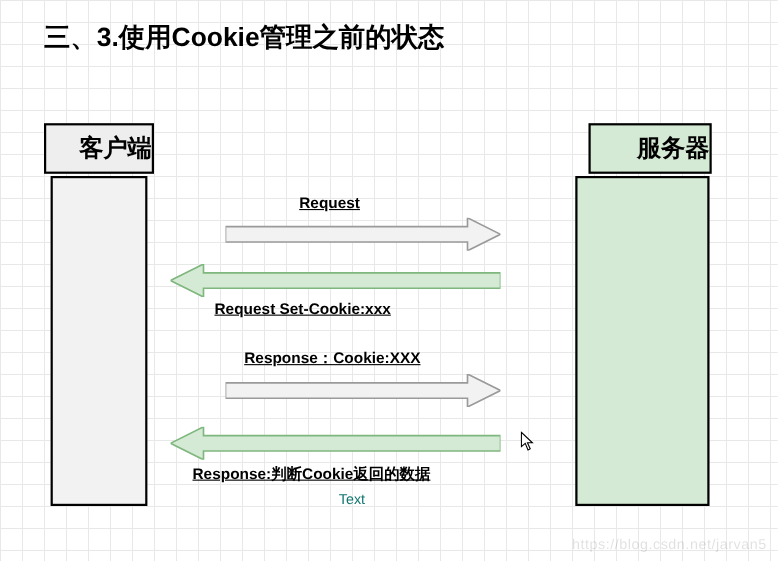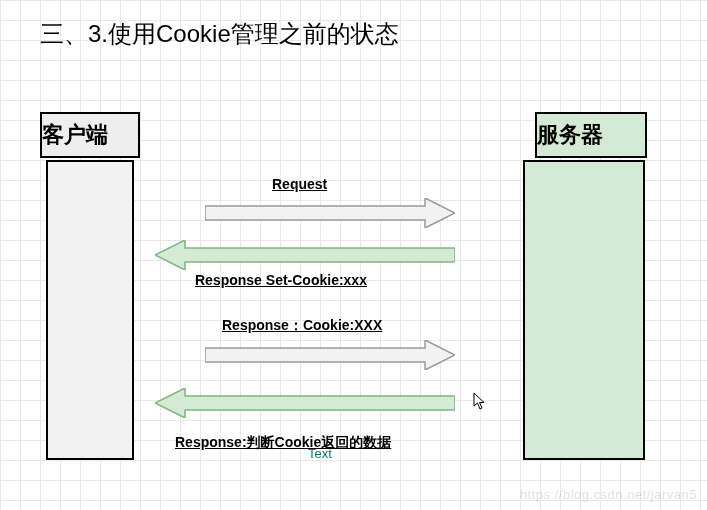--- a/index.html
+++ b/index.html
@@ -13,29 +13,29 @@
       linear-gradient(to right, #e8e8e8 1px, transparent 1px),
       linear-gradient(to bottom, #e8e8e8 1px, transparent 1px);
     background-size: 20px 20px;
     overflow: hidden;
   }
   .title {
     position: absolute;
     left: 40px;
     top: 18px;
     font-size: 24px;
-    font-weight: normal;
+    font-weight: bold;
     color: #000;
   }
   .box {
     position: absolute;
     border: 2px solid #000;
     display: flex;
     align-items: center;
-    justify-content: flex-start;
+    justify-content: flex-end;
     font-weight: bold;
     font-size: 22px;
   }
   .client-label {
     left: 40px; top: 112px; width: 100px; height: 46px;
     background: #eeeeee;
   }
   .server-label {
     left: 535px; top: 112px; width: 112px; height: 46px;
     background: #d5ead4;
@@ -102,35 +102,35 @@
   <svg width="250" height="30">
     <polygon points="0,8 220,8 220,0 250,15 220,30 220,22 0,22" fill="#f2f2f2" stroke="#9a9a9a" stroke-width="1.5"></polygon>
   </svg>
 </div>
 
 <div class="arrow" style="left:155px; top:240px;">
   <svg width="300" height="30">
     <polygon points="300,8 30,8 30,0 0,15 30,30 30,22 300,22" fill="#d5ead4" stroke="#7fb77e" stroke-width="1.5"></polygon>
   </svg>
 </div>
-<div class="lbl" style="left:195px; top:272px;">Response Set-Cookie:xxx</div>
+<div class="lbl" style="left:195px; top:272px;">Request Set-Cookie:xxx</div>
 
 <div class="lbl" style="left:222px; top:317px;">Response：Cookie:XXX</div>
 <div class="arrow" style="left:205px; top:340px;">
   <svg width="250" height="30">
     <polygon points="0,8 220,8 220,0 250,15 220,30 220,22 0,22" fill="#f2f2f2" stroke="#9a9a9a" stroke-width="1.5"></polygon>
   </svg>
 </div>
 
 <div class="arrow" style="left:155px; top:388px;">
   <svg width="300" height="30">
     <polygon points="300,8 30,8 30,0 0,15 30,30 30,22 300,22" fill="#d5ead4" stroke="#7fb77e" stroke-width="1.5"></polygon>
   </svg>
 </div>
-<div class="lbl" style="left:175px; top:422px;margin-top:12px;">Response:判断Cookie返回的数据</div>
+<div class="lbl" style="left:175px; top:422px;">Response:判断Cookie返回的数据</div>
 
 <div class="text-static" style="left:308px; top:446px;">Text</div>
 
 <div class="watermark">https://blog.csdn.net/jarvan5</div>
 
 <div class="cursor">
   <svg width="14" height="18" viewBox="0 0 14 18">
     <path d="M1 1 L1 14 L4.5 11 L7 17 L9 16 L6.5 10.5 L11 10.5 Z" fill="#ffffff" stroke="#000000" stroke-width="1"></path>
   </svg>
 </div>

